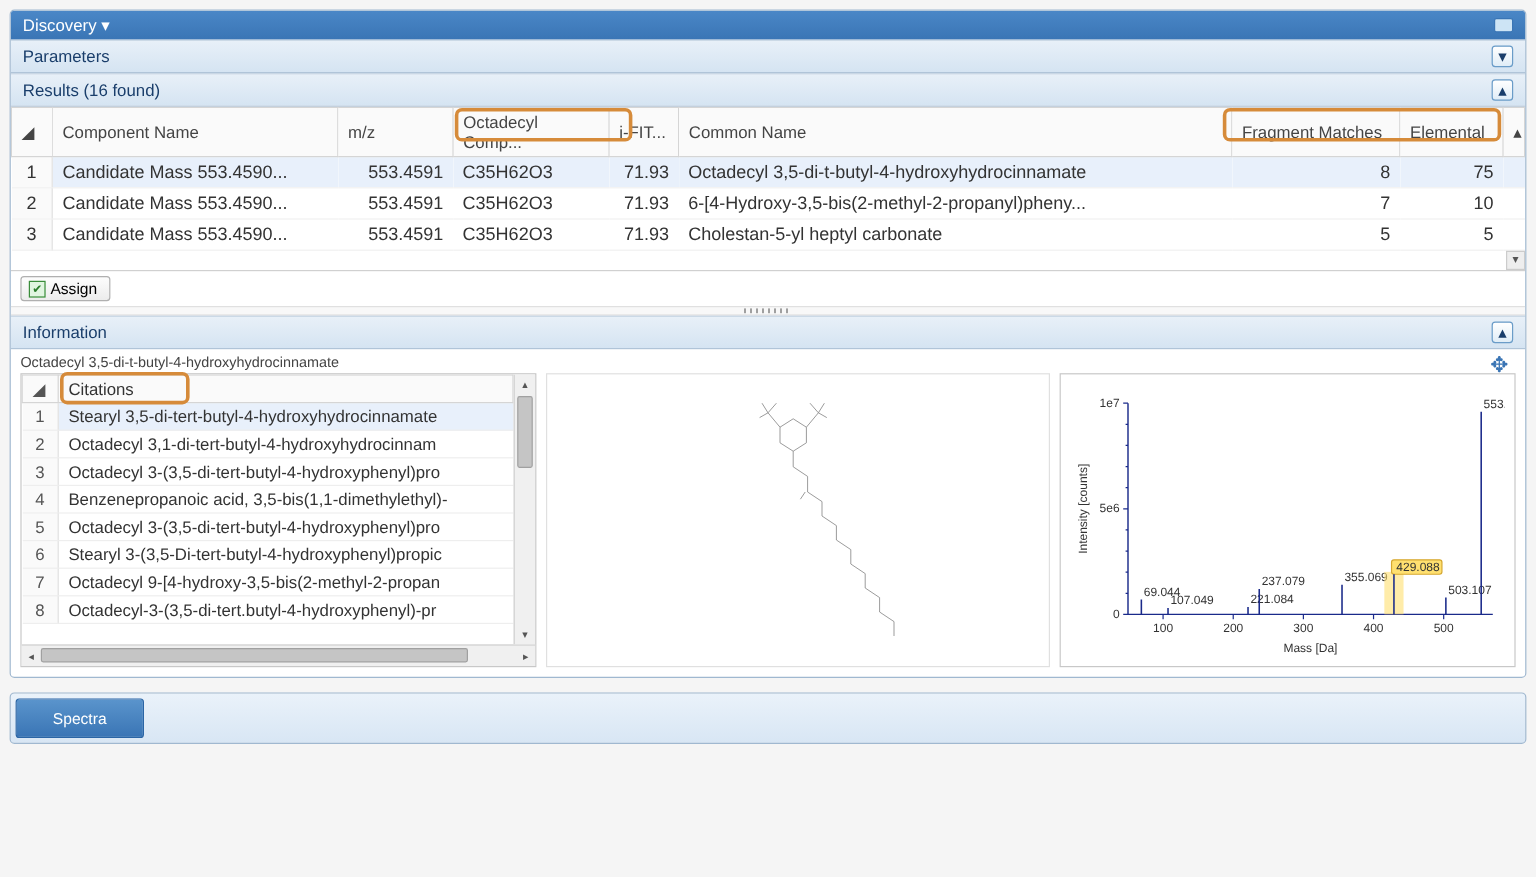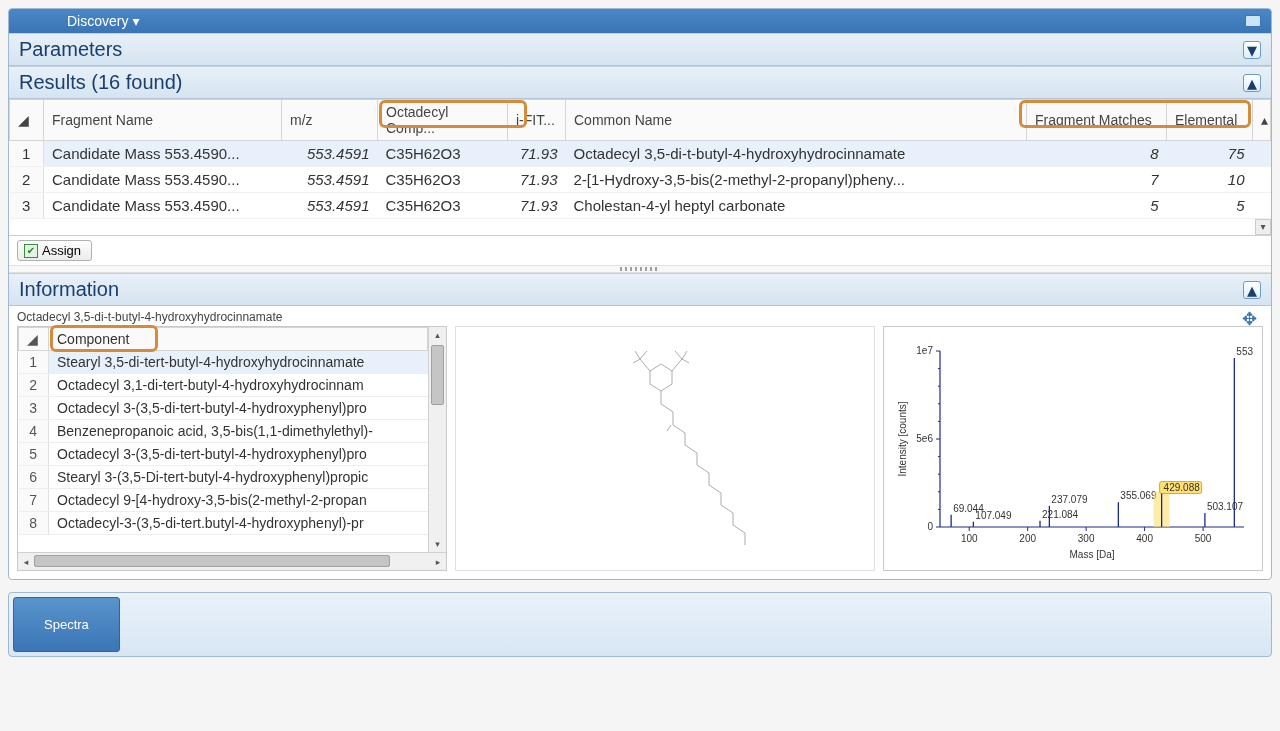--- a/index.html
+++ b/index.html
@@ -1,30 +1,30 @@
 <!DOCTYPE html>
 <html><head>
 <meta charset="utf-8">
 <style>
 * { box-sizing: border-box; margin: 0; padding: 0; }
 body { font-family: "Segoe UI", Arial, sans-serif; font-size: 13px; background: #f5f5f5; color: #333; padding: 8px; }
 .main-panel { background: #fff; border: 1px solid #a0b8d0; border-radius: 4px; overflow: hidden; }
 .discovery-bar { background: linear-gradient(to bottom, #4a87c7, #3a75b5); color: #fff; padding: 4px 10px; display: flex; justify-content: space-between; align-items: center; }
-.discovery-btn { color: #fff; font-size: 14px; cursor: pointer; display: inline-flex; align-items: center; gap: 4px; margin-left: 48px; }
+.discovery-btn { color: #fff; font-size: 14px; cursor: pointer; display: inline-flex; align-items: center; gap: 4px; }
 .win-icon { width: 16px; height: 12px; border: 1px solid #3a75b5; background: #cde4f5; border-radius: 2px; }
 .section-header { background: linear-gradient(to bottom, #e8f0f8, #d5e4f2); border-top: 1px solid #c0d0e0; border-bottom: 1px solid #b0c4d8; padding: 4px 10px; display: flex; justify-content: space-between; align-items: center; cursor: pointer; }
-.section-header span { color: #1a3e6b; font-size: 20px; }
+.section-header span { color: #1a3e6b; font-size: 14px; }
 .arrow-btn { width: 18px; height: 18px; border: 1px solid #6a9cc8; border-radius: 3px; background: linear-gradient(#fff,#e0edf7); display: flex; align-items: center; justify-content: center; font-size: 10px; color: #1a5ba8; cursor: pointer; }
 .content-body { padding: 0; }
 .results-table { width: 100%; border-collapse: collapse; }
 .results-table th { background: #fafafa; border: 1px solid #d5d5d5; padding: 4px 8px; text-align: left; font-weight: normal; color: #444; font-size: 14px; position: relative; }
 .results-table td { border-bottom: 1px solid #f0f0f0; padding: 4px 8px; font-size: 15px; color: #333; white-space: nowrap; overflow: hidden; text-overflow: ellipsis; }
 .results-table tr.selected td { background: #e8f0fb; }
 .row-num { width: 28px; text-align: center; color: #555; background: #fafafa !important; border-right: 1px solid #e0e0e0; font-size: 13px; }
-.num-right { text-align: right; font-style: italic; }
+.num-right { text-align: right; }
 .highlight-box { border: 3px solid #d68b3a; border-radius: 6px; position: absolute; pointer-events: none; }
 .assign-bar { padding: 4px 8px; border-top: 1px solid #d0d0d0; }
 .assign-btn { background: linear-gradient(#fdfdfd,#ececec); border: 1px solid #b0b0b0; border-radius: 3px; padding: 2px 10px 2px 6px; display: inline-flex; align-items: center; gap: 4px; cursor: pointer; font-size: 13px; }
 .check-icon { width: 14px; height: 14px; border: 1px solid #3a8c3a; background: #e0f5e0; display: inline-flex; align-items: center; justify-content: center; font-size: 10px; color: #2a7c2a; }
 .grip { height: 8px; display: flex; align-items: center; justify-content: center; border-top: 1px solid #e0e0e0; border-bottom: 1px solid #e0e0e0; background: #f8f8f8; }
 .grip-dots { width: 40px; height: 4px; background: repeating-linear-gradient(90deg, #a0a0a0 0 2px, transparent 2px 5px); }
 .info-body { padding: 4px 8px 8px 8px; }
 .compound-name { font-size: 12px; color: #444; margin-bottom: 2px; }
 .info-columns { display: flex; gap: 8px; position: relative; }
 .syn-panel { width: 430px; border: 1px solid #c8c8c8; display: flex; }
@@ -36,21 +36,21 @@
 .vscroll .thumb { position: absolute; top: 18px; left: 2px; right: 2px; height: 60px; background: #c5c5c5; border: 1px solid #a0a0a0; border-radius: 2px; }
 .vscroll .arr { height: 16px; display: flex; align-items: center; justify-content: center; font-size: 9px; color: #555; cursor: pointer; }
 .hscroll { height: 18px; background: #f0f0f0; border-top: 1px solid #d0d0d0; display: flex; align-items: center; }
 .hscroll .arr { width: 16px; text-align: center; font-size: 9px; color: #555; cursor: pointer; }
 .hscroll .track { flex: 1; position: relative; height: 100%; }
 .hscroll .thumb { height: 12px; background: #c5c5c5; border: 1px solid #a0a0a0; border-radius: 2px; margin-top: 2px; width: 90%; }
 .structure-panel { flex: 1; border: 1px solid #e0e0e0; display: flex; align-items: center; justify-content: center; background: #fff; min-height: 240px; }
 .spectrum-panel { width: 380px; border: 1px solid #c8c8c8; background: #fff; padding: 6px 10px; position: relative; }
 .move-icon { position: absolute; top: -18px; right: 6px; color: #3a75b5; font-size: 18px; cursor: move; }
 .bottom-bar { margin-top: 12px; border: 1px solid #a0b8d0; border-radius: 4px; background: linear-gradient(to bottom, #eaf2fa, #d8e6f4); padding: 4px; }
-.spectra-tab { display: inline-block; background: linear-gradient(to bottom, #5a94cc, #3a75b5); color: #fff; padding: 19px 30px; border-radius: 3px; border: 1px solid #2a65a5; cursor: pointer; font-size: 13px; }
+.spectra-tab { display: inline-block; background: linear-gradient(to bottom, #5a94cc, #3a75b5); color: #fff; padding: 8px 30px; border-radius: 3px; border: 1px solid #2a65a5; cursor: pointer; font-size: 13px; }
 svg text { font-size: 10px; fill: #333; font-family: "Segoe UI", Arial, sans-serif; }
 .table-wrap { position: relative; }
 .small-arr { width: 16px; background: #eee; border: 1px solid #ccc; text-align: center; font-size: 10px; color: #555; cursor: pointer; }
 </style>
 </head>
 <body>
 
 <div class="main-panel">
   <div class="discovery-bar">
     <span class="discovery-btn">
@@ -79,21 +79,21 @@
           <col style="width:130px">
           <col style="width:58px">
           <col>
           <col style="width:140px">
           <col style="width:86px">
           <col style="width:18px">
       </colgroup>
       <thead>
         <tr>
           <th class="row-num">◢</th>
-          <th>Fragment Name</th>
+          <th>Component Name</th>
           <th>m/z</th>
           <th style="position:relative;">Octadecyl Comp...</th>
           <th>i-FIT...</th>
           <th>Common Name</th>
           <th>Fragment Matches</th>
           <th>Elemental</th>
           <th class="small-arr">▴</th>
         </tr>
       </thead>
       <tbody id="results-tbody">
@@ -107,32 +107,32 @@
   <td class="num-right">8</td>
   <td class="num-right">75</td>
   <td></td>
           </tr>
           <tr>
             <td class="row-num">2</td>
   <td>Candidate Mass 553.4590...</td>
   <td class="num-right">553.4591</td>
   <td>C35H62O3</td>
   <td class="num-right">71.93</td>
-  <td>2-[1-Hydroxy-3,5-bis(2-methyl-2-propanyl)pheny...</td>
+  <td>6-[4-Hydroxy-3,5-bis(2-methyl-2-propanyl)pheny...</td>
   <td class="num-right">7</td>
   <td class="num-right">10</td>
   <td></td>
           </tr>
           <tr>
             <td class="row-num">3</td>
   <td>Candidate Mass 553.4590...</td>
   <td class="num-right">553.4591</td>
   <td>C35H62O3</td>
   <td class="num-right">71.93</td>
-  <td>Cholestan-4-yl heptyl carbonate</td>
+  <td>Cholestan-5-yl heptyl carbonate</td>
   <td class="num-right">5</td>
   <td class="num-right">5</td>
   <td></td>
           </tr>
         </tbody>
     </table>
 
     <div class="highlight-box" style="top:1px; left:370px; width:148px; height:28px;"></div>
     <div class="highlight-box" style="top:1px; right:20px; width:232px; height:28px;"></div>
     <div style="display:flex; justify-content:flex-end;">
@@ -165,21 +165,21 @@
         <div style="display:flex; flex:1; overflow:hidden;">
           <div class="syn-inner">
             <table class="syn-table" style="width:100%; border-collapse:collapse; table-layout:fixed;">
               <colgroup>
                   <col style="width:30px">
                   <col>
                 </colgroup>
               <thead>
                 <tr>
                   <th class="row-num">◢</th>
-                  <th>Component</th>
+                  <th>Citations</th>
                 </tr>
               </thead>
               <tbody id="syn-tbody">
                   <tr class="sel">
                     <td class="row-num">1</td>
                     <td>Stearyl 3,5-di-tert-butyl-4-hydroxyhydrocinnamate</td>
                   </tr>
                   <tr>
                     <td class="row-num">2</td>
                     <td>Octadecyl 3,1-di-tert-butyl-4-hydroxyhydrocinnam</td>

